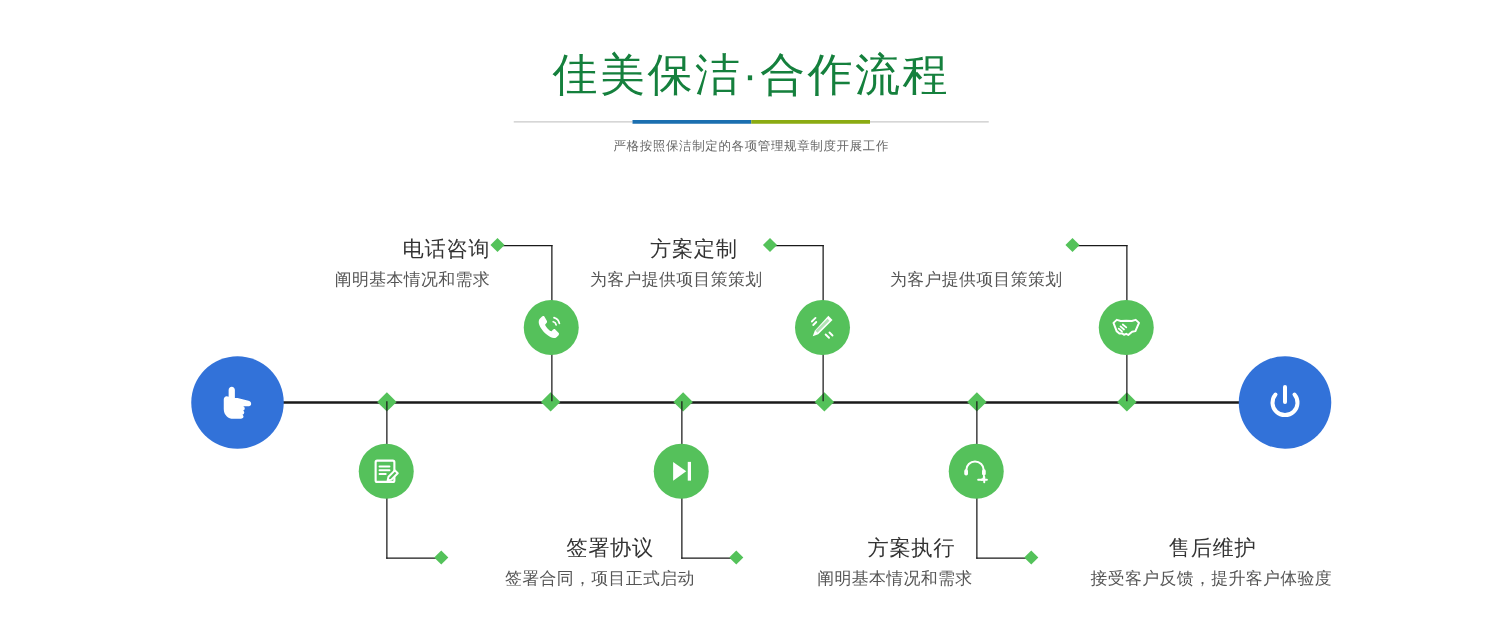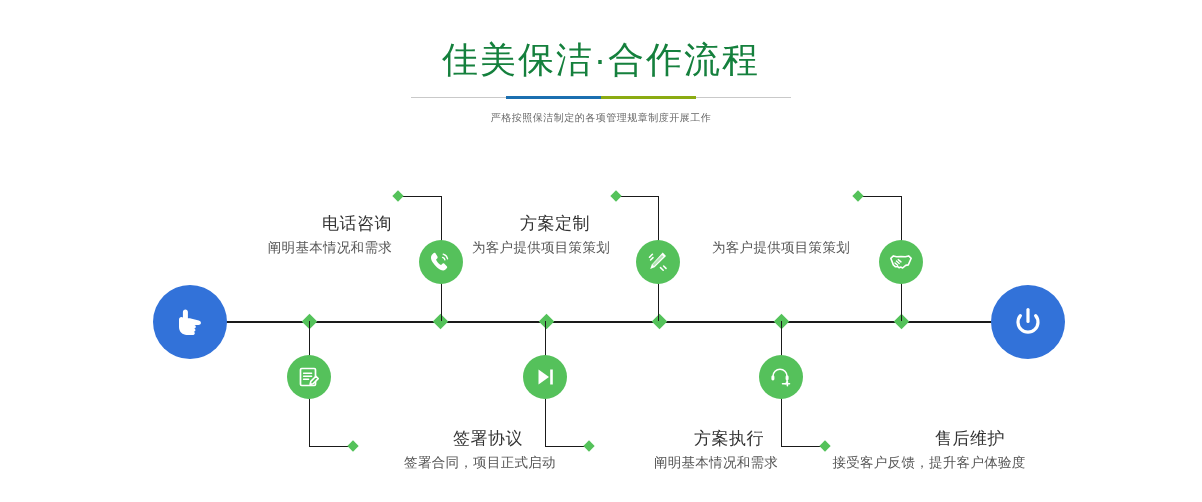--- a/index.html
+++ b/index.html
@@ -152,21 +152,21 @@
     letter-spacing: 0.5px;
   }
   .label-desc {
     position: absolute;
     font-size: 13.5px;
     line-height: 22px;
     color: #555555;
     white-space: nowrap;
     letter-spacing: 0.3px;
   }
-  .ta-right { text-align: right; margin-top: 24px; }
+  .ta-right { text-align: right; }
   .ta-left  { text-align: center; }
 </style>
 </head>
 <body>
 
 <div id="page">
 
   <div class="header">
     <div class="page-title">佳美保洁·合作流程</div>
 
@@ -298,15 +298,15 @@
         <path fill="none" stroke="#ffffff" stroke-width="1.6" stroke-linecap="round" d="M5.0 14.2v-2.0a7.0 7.0 0 0 1 14.0 0v2.0"></path>
         <rect x="3.4" y="11.4" width="3.0" height="5.0" rx="1.4" fill="#ffffff"></rect>
         <rect x="17.6" y="11.4" width="3.0" height="5.0" rx="1.4" fill="#ffffff"></rect>
         <path fill="none" stroke="#ffffff" stroke-width="1.5" stroke-linecap="round" d="M19.1 16.6v1.0a2.2 2.2 0 0 1-2.2 2.2h-2.4"></path>
         <path stroke="#ffffff" stroke-width="1.6" stroke-linecap="round" d="M19.4 17.6v4.2M17.3 19.7h4.2"></path>
       </svg>
     </span>
   </div>
 
   <div class="label-title ta-left" style="left:830px; top:427px; width:280px;">售后维护</div>
-  <div class="label-desc ta-left" style="left:764px; top:452px; width:330px;">接受客户反馈，提升客户体验度</div>
+  <div class="label-desc ta-left" style="left:804px; top:452px; width:330px;">接受客户反馈，提升客户体验度</div>
 
 </div>
 
 </body></html>

